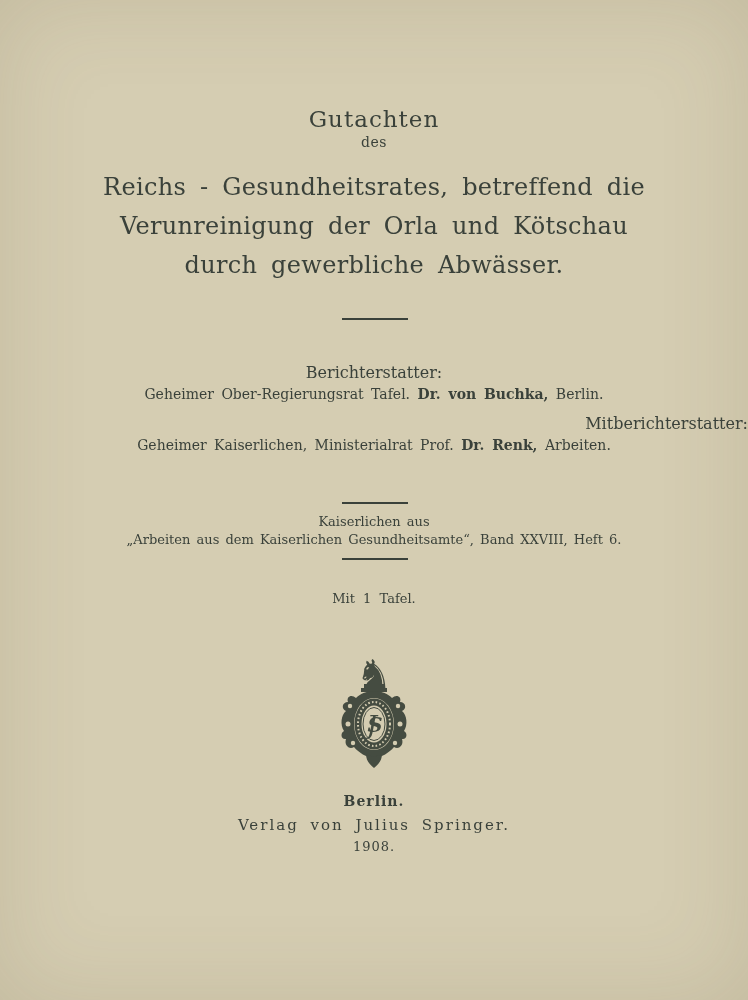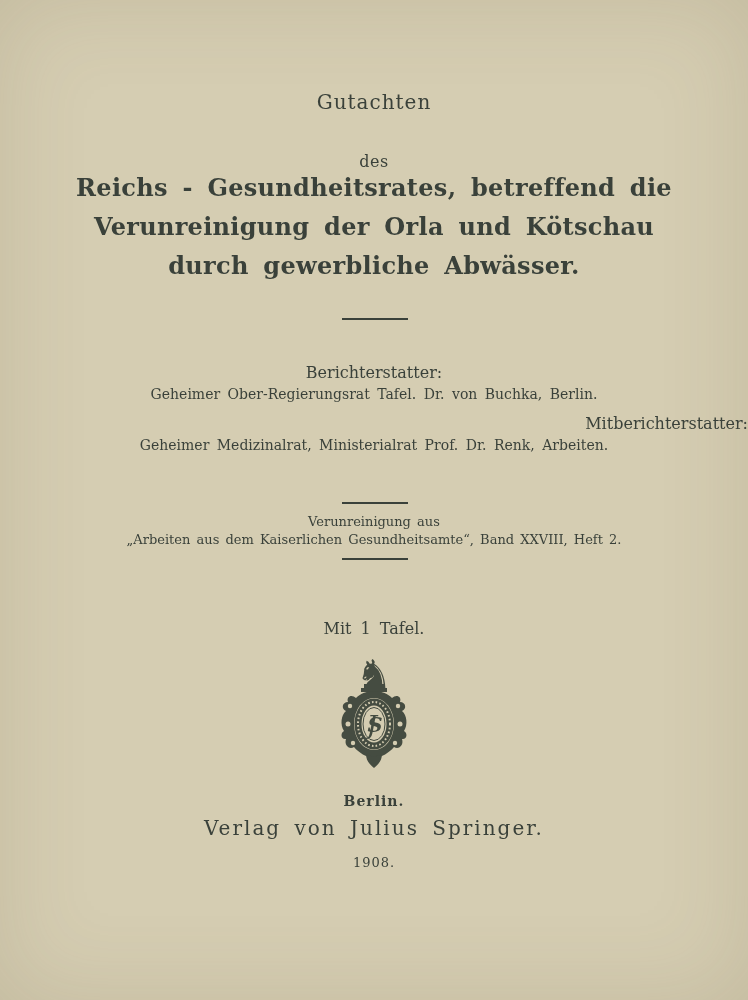--- a/index.html
+++ b/index.html
@@ -7,46 +7,46 @@
     position:relative;
     width:748px;height:1000px;
     margin:0 auto;
     background:#d5cdb2;
     color:#3a413a;
     font-family:"DejaVu Serif","Liberation Serif",serif;
     overflow:hidden;
     box-shadow:inset 0 0 90px rgba(105,95,65,0.16);
   }
   .c{position:absolute;left:0;width:100%;text-align:center;}
-  .kicker{top:90px;font-size:20px;letter-spacing:1px;}
-  .particle{top:152px;font-size:16px;letter-spacing:0.5px;}
-  .main-title{top:168px;font-size:24px;font-weight:bold;line-height:39px;word-spacing:6px;letter-spacing:0.3px;}
+  .kicker{top:106px;font-size:23px;letter-spacing:1px;}
+  .particle{top:134px;font-size:14px;letter-spacing:0.5px;}
+  .main-title{top:168px;font-size:24px;font-weight:normal;line-height:39px;word-spacing:6px;letter-spacing:0.3px;}
   .rule{position:absolute;left:342px;width:66px;height:2px;background:#3a413a;}
   .rule1{top:318px;}
   .rule2{top:502px;}
   .rule3{top:558px;}
   .rap-label{font-size:16px;word-spacing:2px;}
   .rap-line{font-size:14px;word-spacing:3px;}
   .rap-label1{top:363px;}
   .rap-line1{top:386px;}
   .rap-label2{top:414px;text-align:right;}
   .rap-line2{top:437px;}
   .reprint1{top:514px;font-size:13px;word-spacing:2px;}
   .reprint2{top:532px;font-size:13px;word-spacing:2px;}
-  .plate{top:591px;font-size:16px;word-spacing:4px;margin-top:28px;}
+  .plate{top:591px;font-size:13px;word-spacing:4px;}
   .logo{position:absolute;left:336px;top:651px;}
   .place{top:793px;font-size:14px;font-weight:bold;letter-spacing:1px;}
-  .publisher{top:816px;font-size:20px;letter-spacing:2px;word-spacing:5px;}
-  .year{top:839px;font-size:13px;letter-spacing:1px;margin-top:16px;}
+  .publisher{top:816px;font-size:15px;letter-spacing:2px;word-spacing:5px;}
+  .year{top:839px;font-size:13px;letter-spacing:1px;}
   .price{
     position:absolute;right:93px;top:894px;
     font-size:14px;font-weight:bold;letter-spacing:1px;word-spacing:3px;
     border-bottom:2px solid #3a413a;padding:0 6px 5px 6px;
   }
-  b{font-weight:normal;}
+  b{font-weight:bold;}
 </style>
 </head>
 <body>
 
 <div class="page">
 
   <div class="c kicker">Gutachten</div>
   <div class="c particle">des</div>
 
   <div class="c main-title">
@@ -54,26 +54,26 @@
     <div>Verunreinigung der Orla und Kötschau</div>
     <div>durch gewerbliche Abwässer.</div>
   </div>
 
   <div class="rule rule1"></div>
 
   <div class="c rap-label rap-label1">Berichterstatter:</div>
   <div class="c rap-line rap-line1"><span>Geheimer Ober-Regierungsrat Tafel. </span><b>Dr. von Buchka,</b><span> Berlin.</span></div>
 
   <div class="c rap-label rap-label2">Mitberichterstatter:</div>
-  <div class="c rap-line rap-line2"><span>Geheimer Medizinalrat, Ministerialrat Prof. </span><b>Dr. Renk,</b><span> Arbeiten.</span></div>
+  <div class="c rap-line rap-line2"><span>Geheimer Kaiserlichen, Ministerialrat Prof. </span><b>Dr. Renk,</b><span> Arbeiten.</span></div>
 
   <div class="rule rule2"></div>
 
-  <div class="c reprint1">Verunreinigung aus</div>
-  <div class="c reprint2">„Arbeiten aus dem Kaiserlichen Gesundheitsamte“, Band XXVIII, Heft 2.</div>
+  <div class="c reprint1">Kaiserlichen aus</div>
+  <div class="c reprint2">„Arbeiten aus dem Kaiserlichen Gesundheitsamte“, Band XXVIII, Heft 6.</div>
 
   <div class="rule rule3"></div>
 
   <div class="c plate">Mit 1 Tafel.</div>
 
   <svg class="logo" width="76" height="118" viewBox="0 0 76 118" aria-hidden="true">
 
     <text x="38" y="37" text-anchor="middle" font-size="40" font-family="DejaVu Sans, sans-serif" fill="#454c41">♞</text>
 
     <rect x="28" y="33" width="20" height="5" fill="#454c41"></rect>

